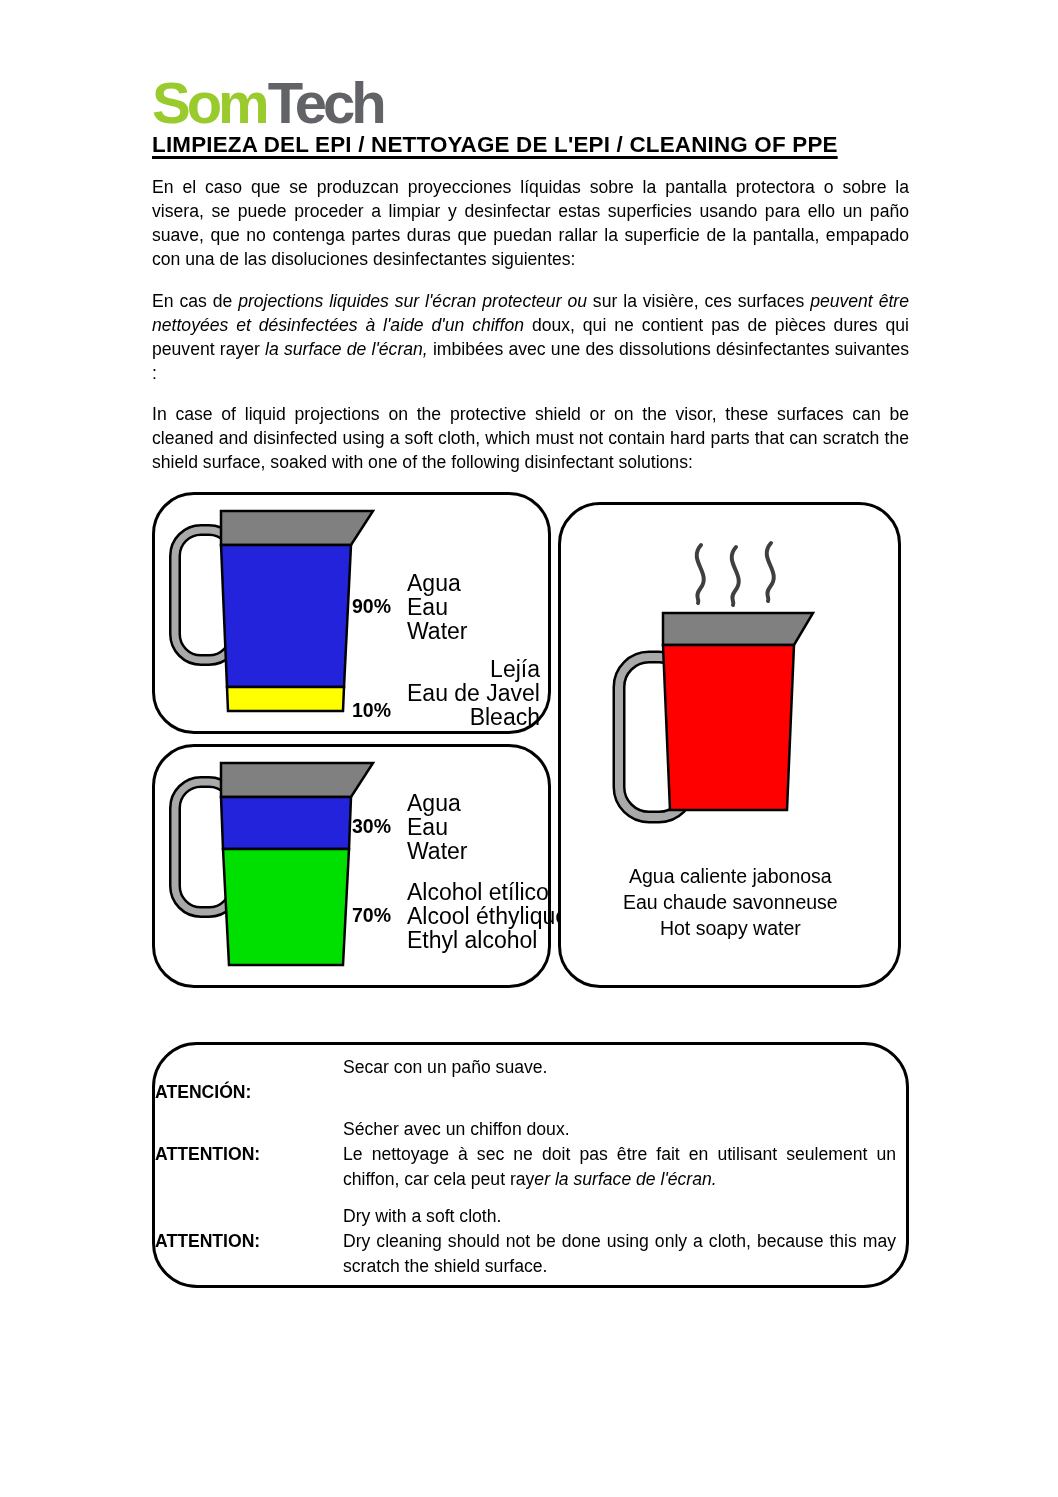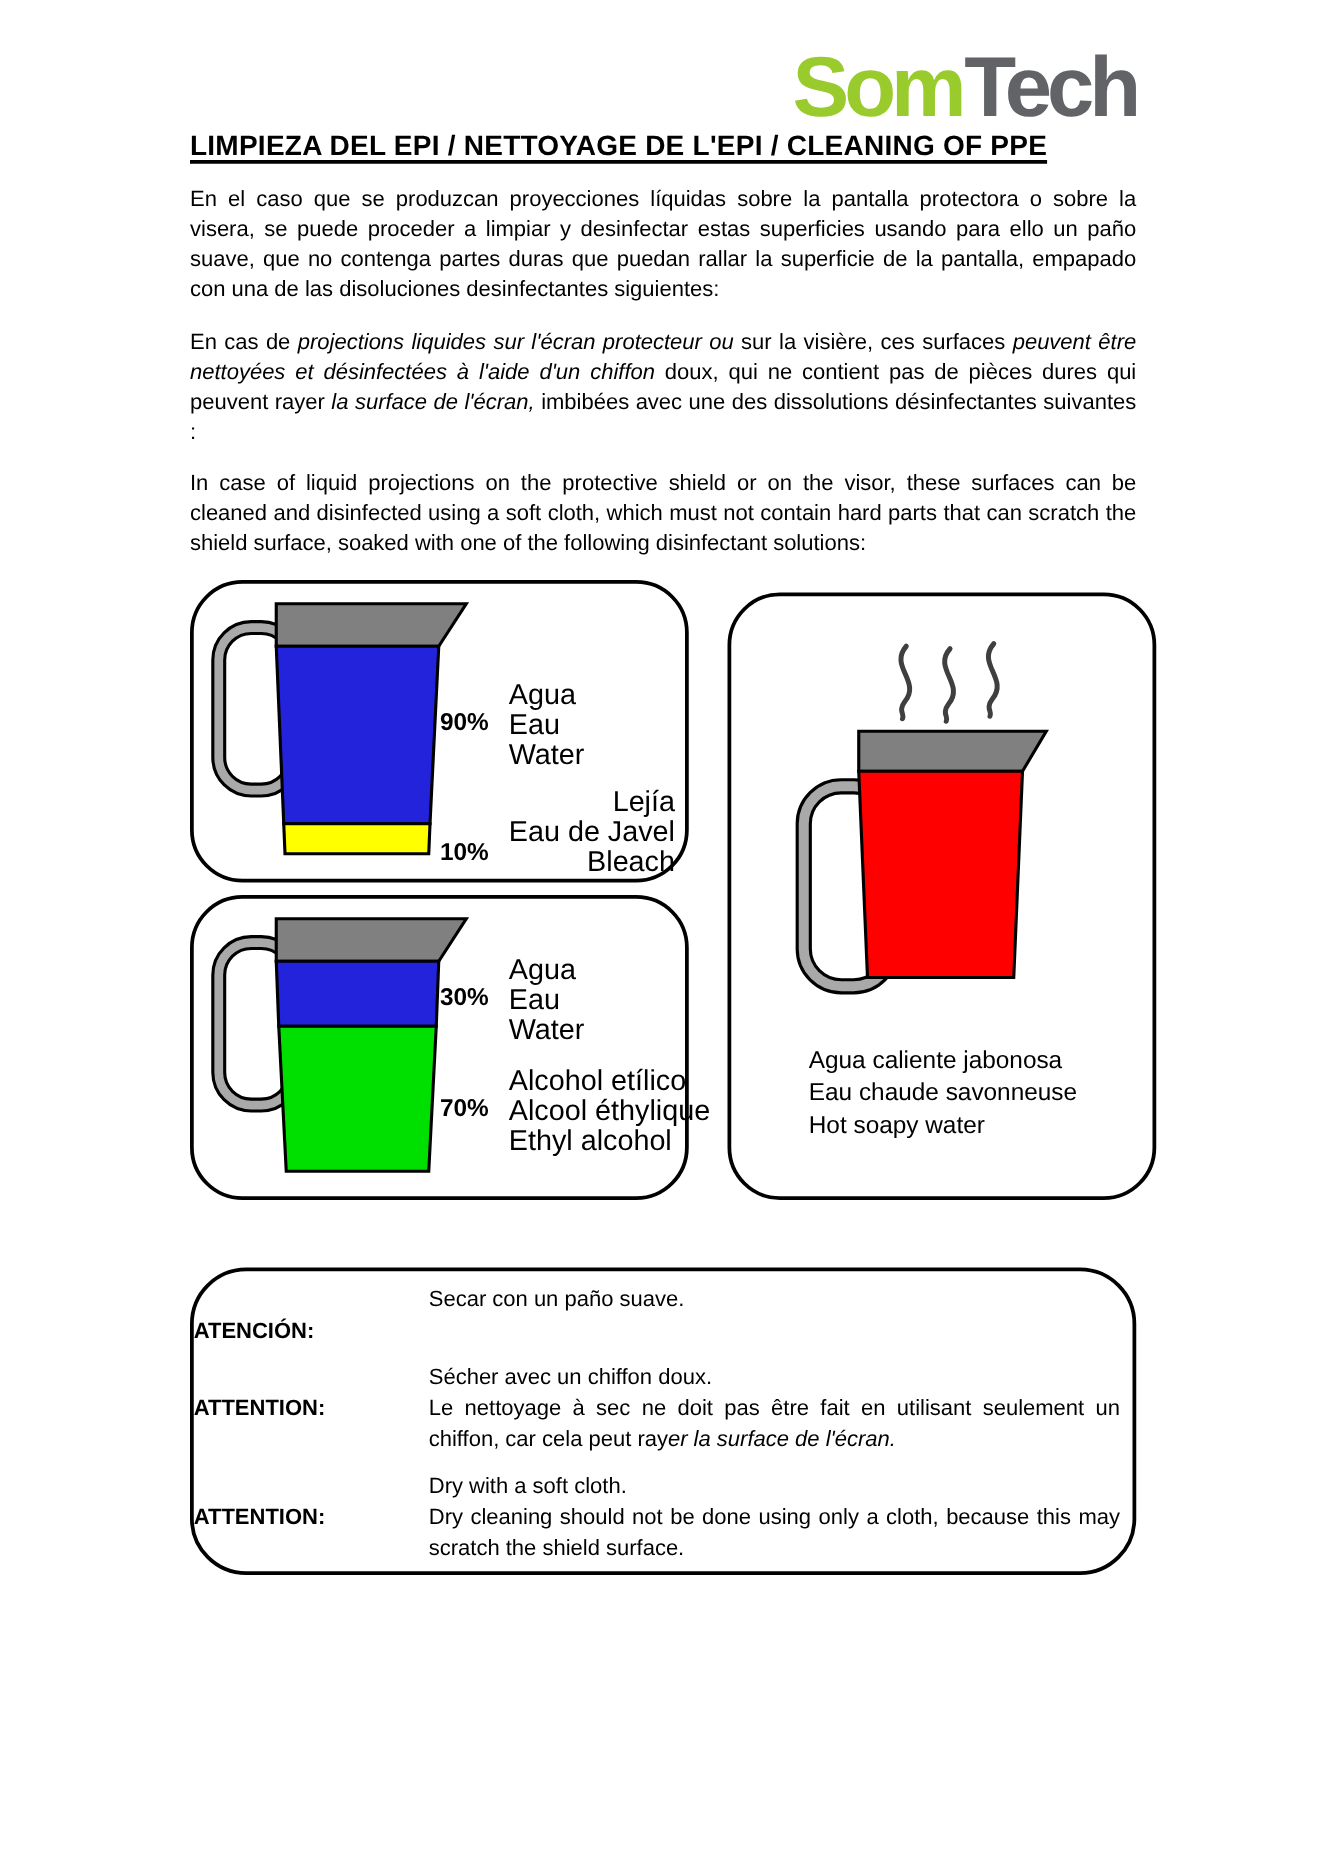--- a/index.html
+++ b/index.html
@@ -3,39 +3,39 @@
 <meta charset="utf-8">
 <style>
   html,body { margin:0; padding:0; background:#fff; }
   .page {
     position:relative; width:1058px; height:1497px; background:#ffffff;
     font-family:"Liberation Sans", sans-serif; color:#000; overflow:hidden;
   }
   .content { position:absolute; left:152px; top:0; width:757px; }
 
   
-  .logo { margin-top:36px; text-align:right; font-size:68px; font-weight:bold;
+  .logo { margin-top:74px; text-align:left; font-size:58px; font-weight:bold;
           letter-spacing:-4px; line-height:1.0; white-space:nowrap; }
   .logo .t2 { margin-left:2px; }
 
   
   .title { font-size:22.4px; font-weight:bold; white-space:nowrap;
            text-decoration:underline; text-decoration-thickness:2.5px; text-underline-offset:4px;
            letter-spacing:0.2px; }
 
   
   .para { margin-top:17px; font-size:17.6px; line-height:24px; text-align:justify; }
   .ital { font-style:italic; }
 
   
   .figures { position:relative; margin-top:18px; height:490px; }
   .fig-box { position:absolute; border:3px solid #000; border-radius:42px; background:#fff; }
   #box-bleach  { left:0;     top:0;     width:393px; height:236px; }
   #box-alcohol { left:0;     top:252px; width:393px; height:238px; }
-  #box-hot     { left:430px; top:10px;  width:337px; height:480px; }
+  #box-hot     { left:406px; top:10px;  width:337px; height:480px;text-align:center; }
   .fig-svg { position:absolute; left:0; top:0; }
   .pct  { position:absolute; font-weight:bold; font-size:19.5px; white-space:nowrap; }
   .lbls { position:absolute; font-size:23px; line-height:24px; white-space:nowrap; }
   #box-hot .lbls { font-size:19.5px; line-height:26px; }
 
   
   .attn { margin-top:60px; border:3px solid #000; border-radius:45px;
           padding:10px 8px 6px 0; }
   .attn-block { display:grid; grid-template-columns:176px 1fr; column-gap:12px;
                 font-size:17.6px; line-height:25px; margin-bottom:12px; }

